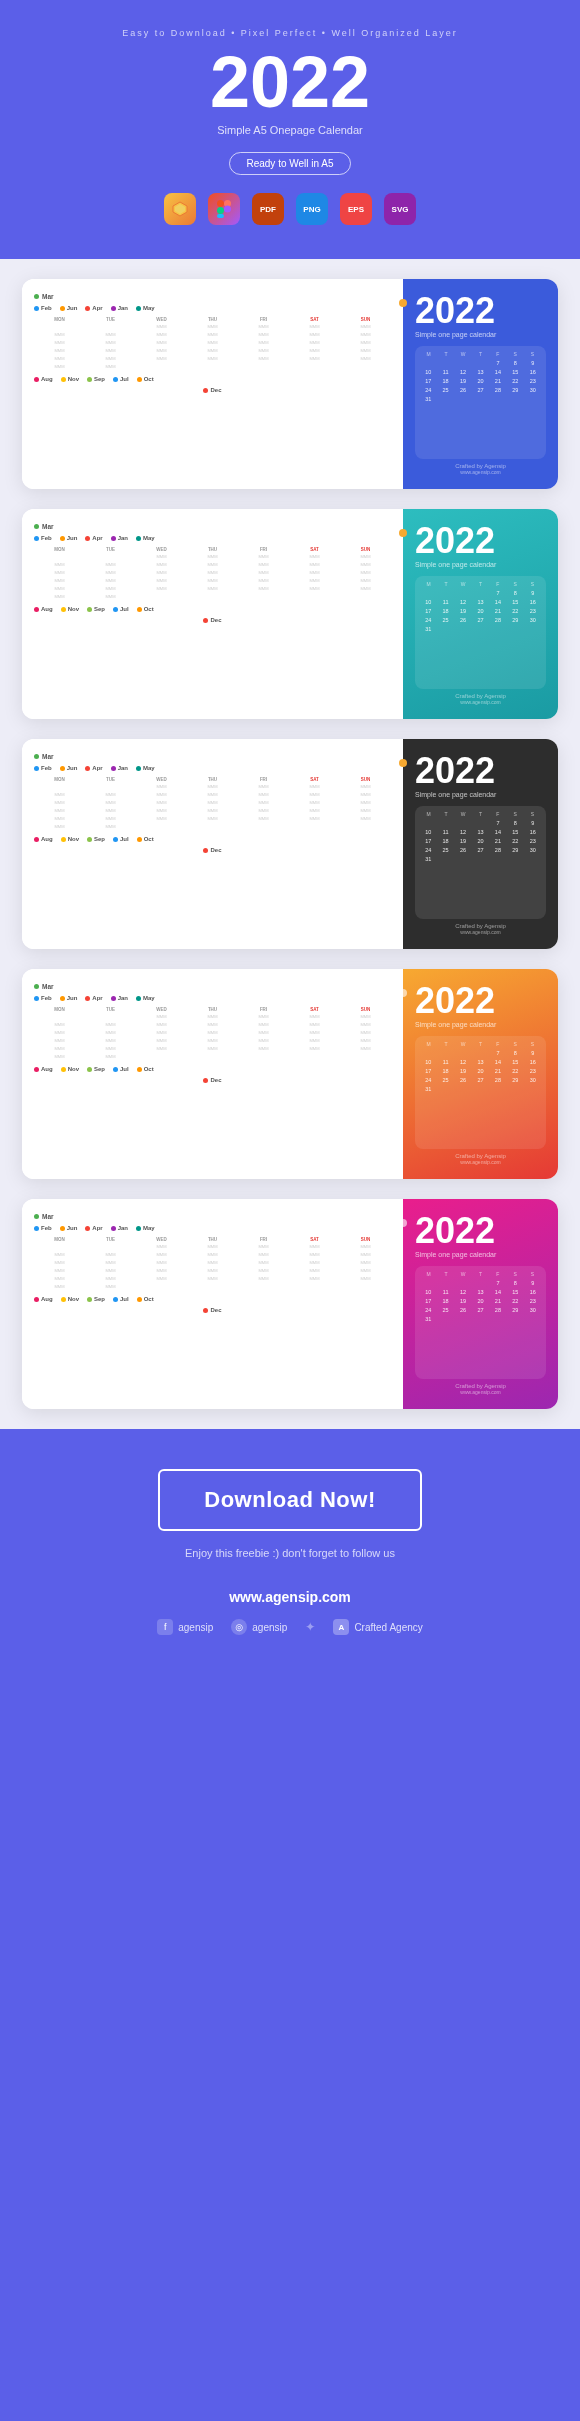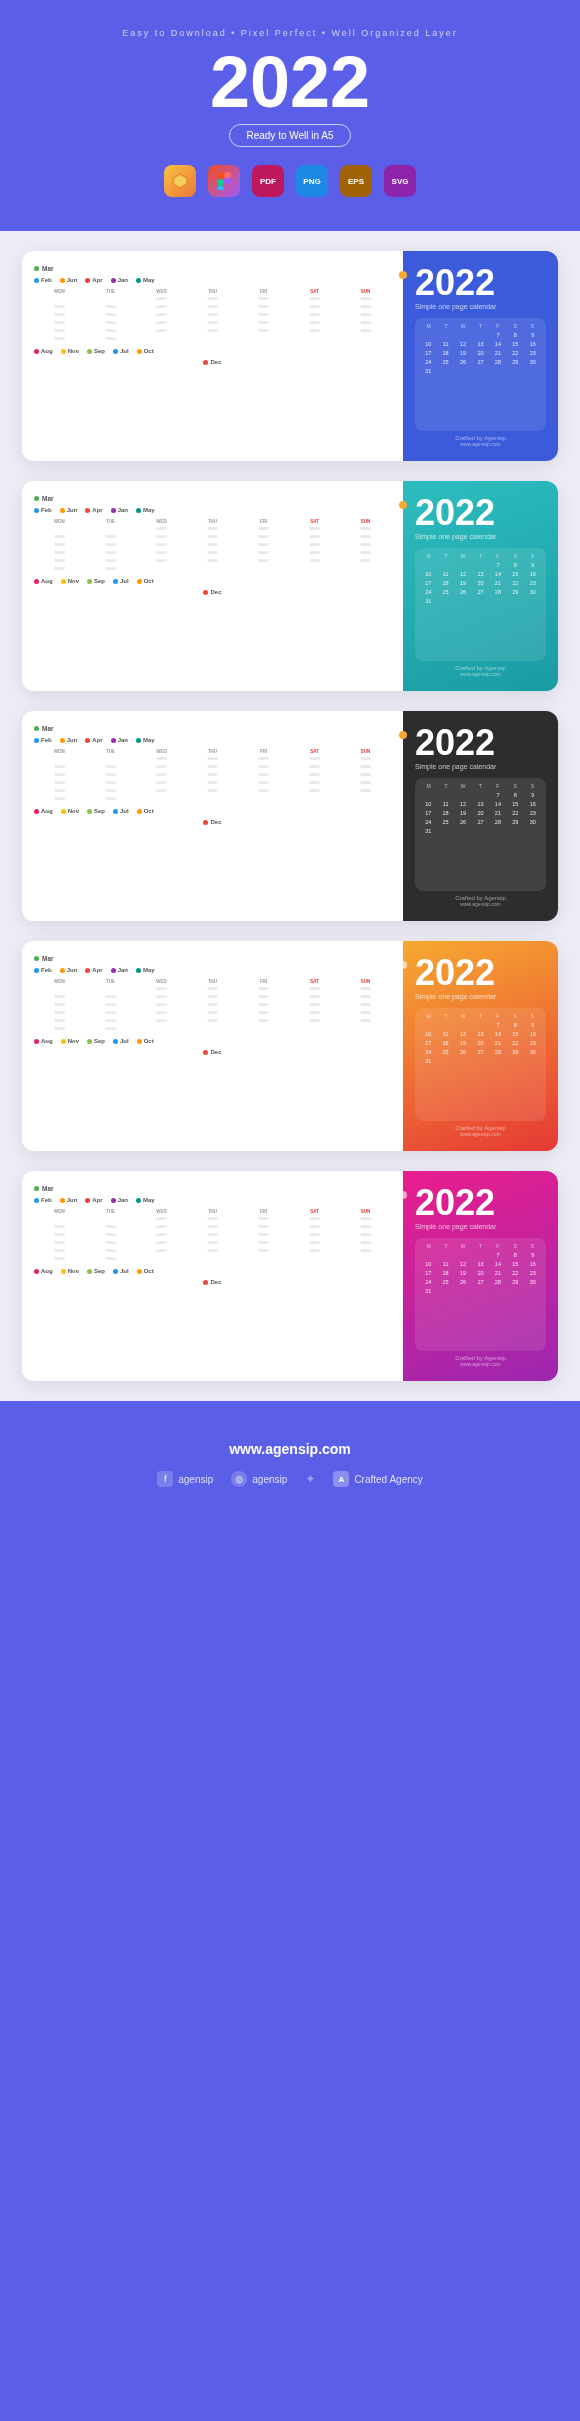--- a/index.html
+++ b/index.html
@@ -57,23 +57,23 @@
       border-radius: 8px;
       display: flex;
       align-items: center;
       justify-content: center;
       font-size: 9px;
       font-weight: bold;
       color: white;
     }
     .format-icon.sketch { background: linear-gradient(135deg, #f7c244, #eb7934); }
     .format-icon.figma { background: linear-gradient(135deg, #f24e1e, #a259ff); }
-    .format-icon.pdf { background: #be185d; }
+    .format-icon.pdf { background: #c2410c; }
     .format-icon.png { background: #1e88e5; }
-    .format-icon.eps { background: #a16207; }
+    .format-icon.eps { background: #ef4444; }
     .format-icon.svg { background: #8e24aa; }
 
     
     .cards-container {
       background: #ededf7;
       padding: 20px 22px;
       display: flex;
       flex-direction: column;
       gap: 20px;
     }
@@ -222,20 +222,21 @@
       color: rgba(255,255,255,0.4);
       font-size: 12px;
     }
   </style>
 </head>
 <body>
 
 <div class="header">
   <div class="header-tagline">Easy to Download  •  Pixel Perfect  •  Well Organized Layer</div>
   <div class="header-year">2022</div>
+  <div class="header-subtitle">Simple A5 Onepage Calendar</div>
   <div class="header-badge">Ready to Well in A5</div>
   <div class="format-icons">
     <div class="format-icon sketch">
       <svg width="18" height="18" viewBox="0 0 18 18">
           <polygon points="9,2 16,6 16,12 9,16 2,12 2,6" fill="#f7c244" stroke="#eb7934" stroke-width="1"></polygon>
           <polygon points="9,4 14,7 14,11 9,14 4,11 4,7" fill="#f0d060"></polygon>
         </svg>
     </div>
     <div class="format-icon figma">
       <svg width="14" height="18" viewBox="0 0 14 18">
@@ -1148,20 +1149,22 @@
             <span></span>
         </div>
       </div>
       <div class="crafted-by">Crafted by Agensip<br><span style="font-size:5px;">www.agensip.com</span></div>
     </div>
   </div>
 
 </div>
 
 <div class="bottom-section">
+  <div class="download-btn">Download Now!</div>
+  <div class="enjoy-text">Enjoy this freebie :) don't forget to follow us</div>
   <div class="website-text">www.agensip.com</div>
   <div class="social-row">
     <div class="social-item">
       <div class="social-icon">f</div>
       <span>agensip</span>
     </div>
     <div class="social-item">
       <div class="social-icon" style="border-radius:50%;">◎</div>
       <span>agensip</span>
     </div>

